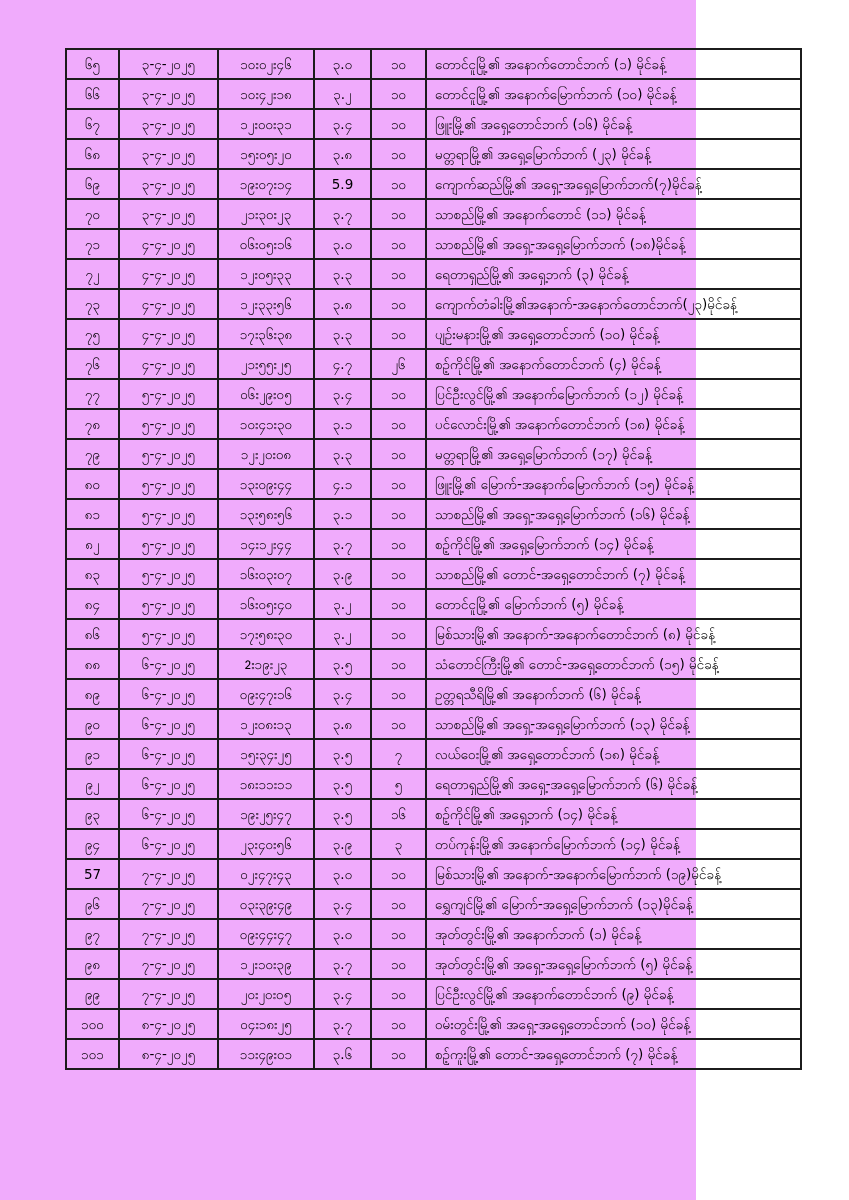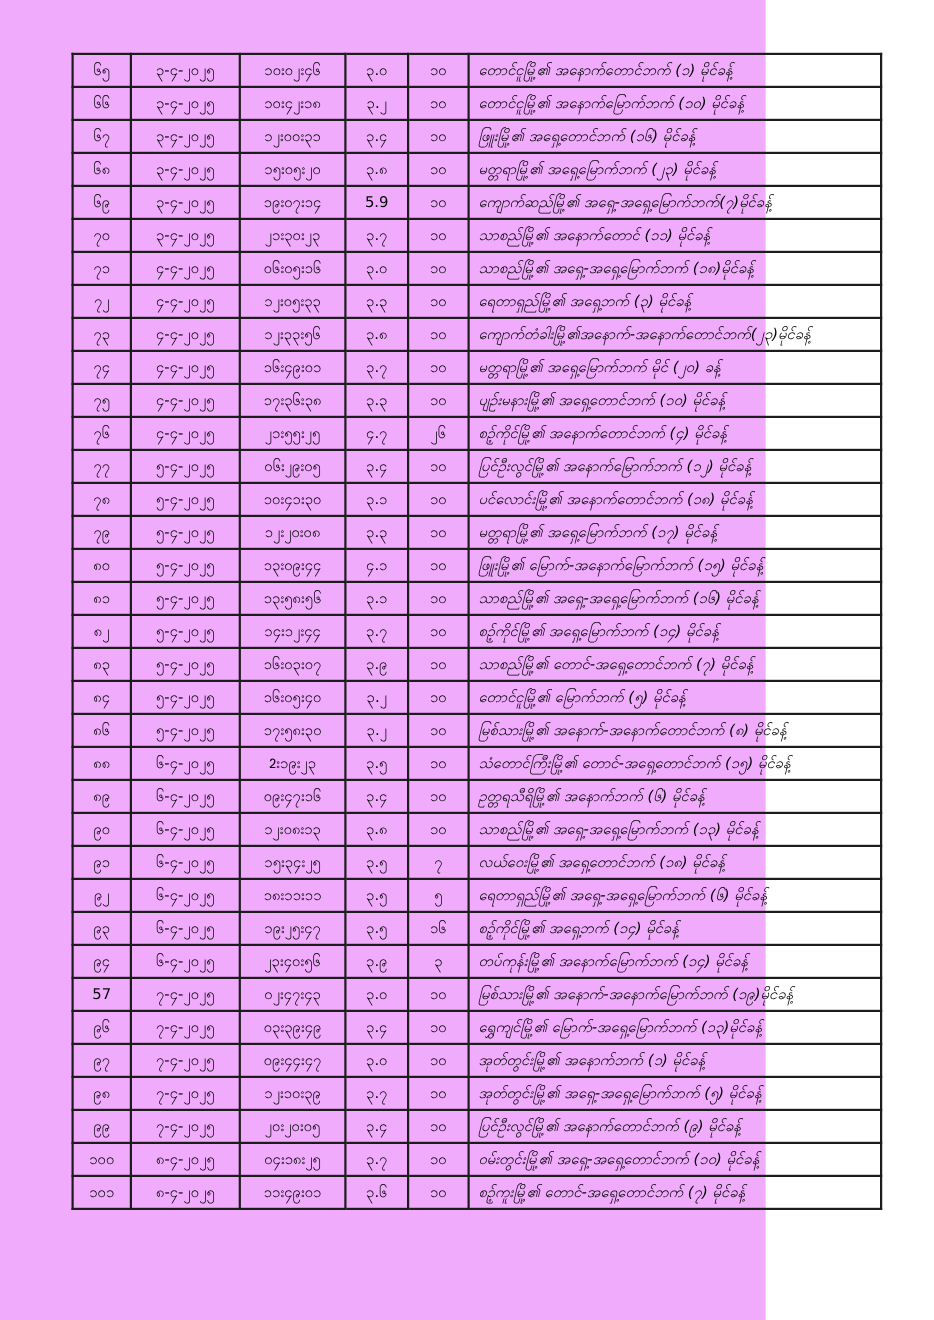--- a/index.html
+++ b/index.html
@@ -38,21 +38,20 @@
     line-height: 28px;
     text-align: center;
     vertical-align: middle;
     white-space: nowrap;
     overflow: hidden;
   }
   table.quake-table td.col-location {
     text-align: left;
     padding-left: 8px;
     padding-right: 4px;
-    font-style: italic;
   }
   col.c-no       { width: 53px; }
   col.c-date     { width: 99px; }
   col.c-time     { width: 96px; }
   col.c-magnitude{ width: 57px; }
   col.c-depth    { width: 55px; }
   col.c-location { width: 375px; }
 </style>
 </head>
 <body>
@@ -134,28 +133,20 @@
         </tr>
         <tr>
           <td class="col-no">၇၃</td>
           <td class="col-date">၄-၄-၂၀၂၅</td>
           <td class="col-time">၁၂း၃၃း၅၆</td>
           <td class="col-magnitude">၃.၈</td>
           <td class="col-depth">၁၀</td>
           <td class="col-location">ကျောက်တံခါးမြို့၏အနောက်-အနောက်တောင်ဘက်(၂၃)မိုင်ခန့်</td>
         </tr>
         <tr>
-          <td class="col-no">၇၄</td>
-          <td class="col-date">၄-၄-၂၀၂၅</td>
-          <td class="col-time">၁၆း၄၉း၀၁</td>
-          <td class="col-magnitude">၃.၇</td>
-          <td class="col-depth">၁၀</td>
-          <td class="col-location">မတ္တရာမြို့၏ အရှေ့မြောက်ဘက် မိုင် (၂၀) ခန့်</td>
-        </tr>
-        <tr>
           <td class="col-no">၇၅</td>
           <td class="col-date">၄-၄-၂၀၂၅</td>
           <td class="col-time">၁၇း၃၆း၃၈</td>
           <td class="col-magnitude">၃.၃</td>
           <td class="col-depth">၁၀</td>
           <td class="col-location">ပျဉ်းမနားမြို့၏ အရှေ့တောင်ဘက် (၁၀) မိုင်ခန့်</td>
         </tr>
         <tr>
           <td class="col-no">၇၆</td>
           <td class="col-date">၄-၄-၂၀၂၅</td>

